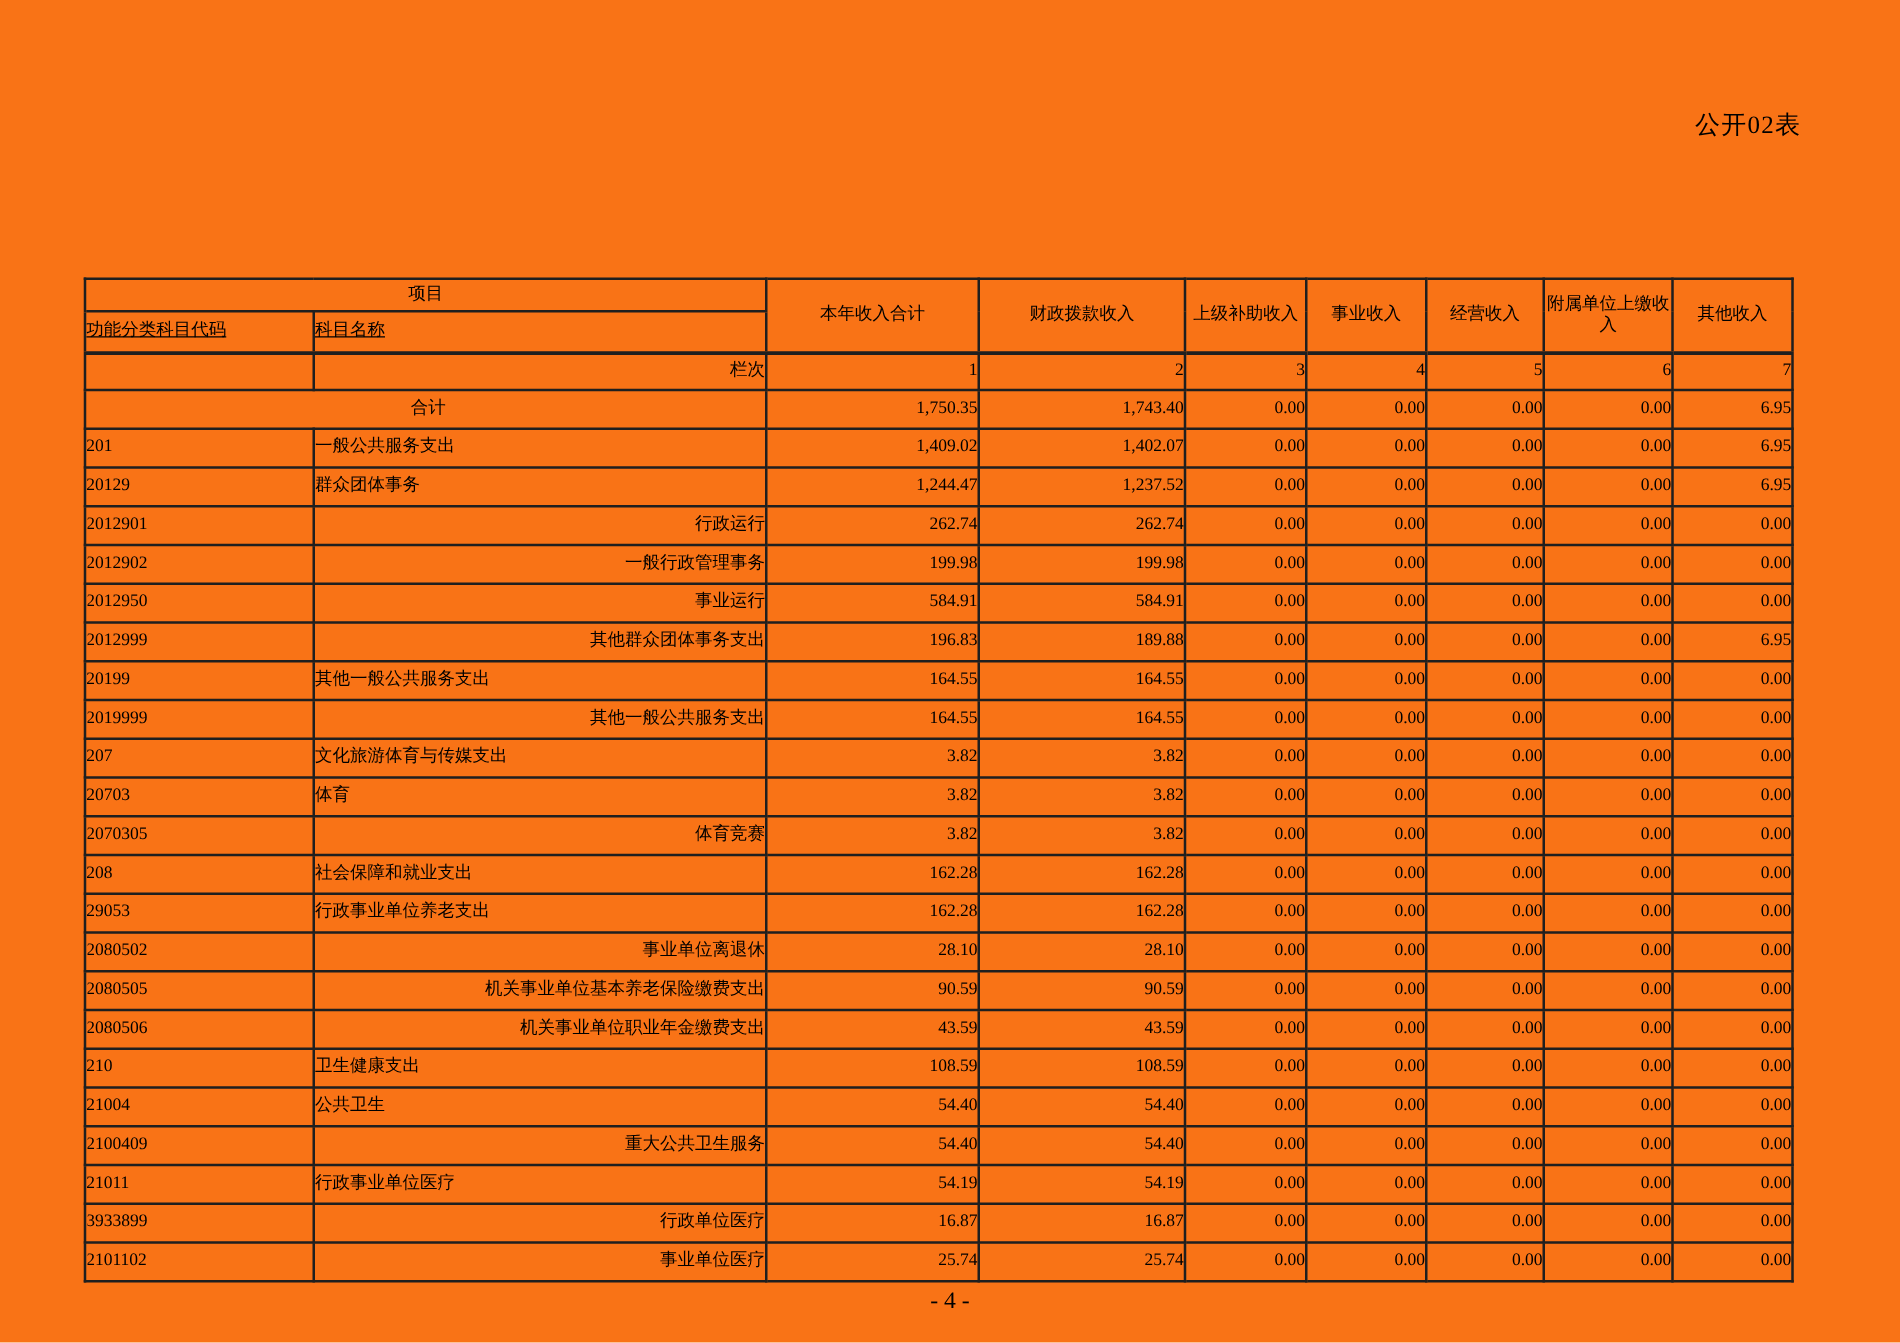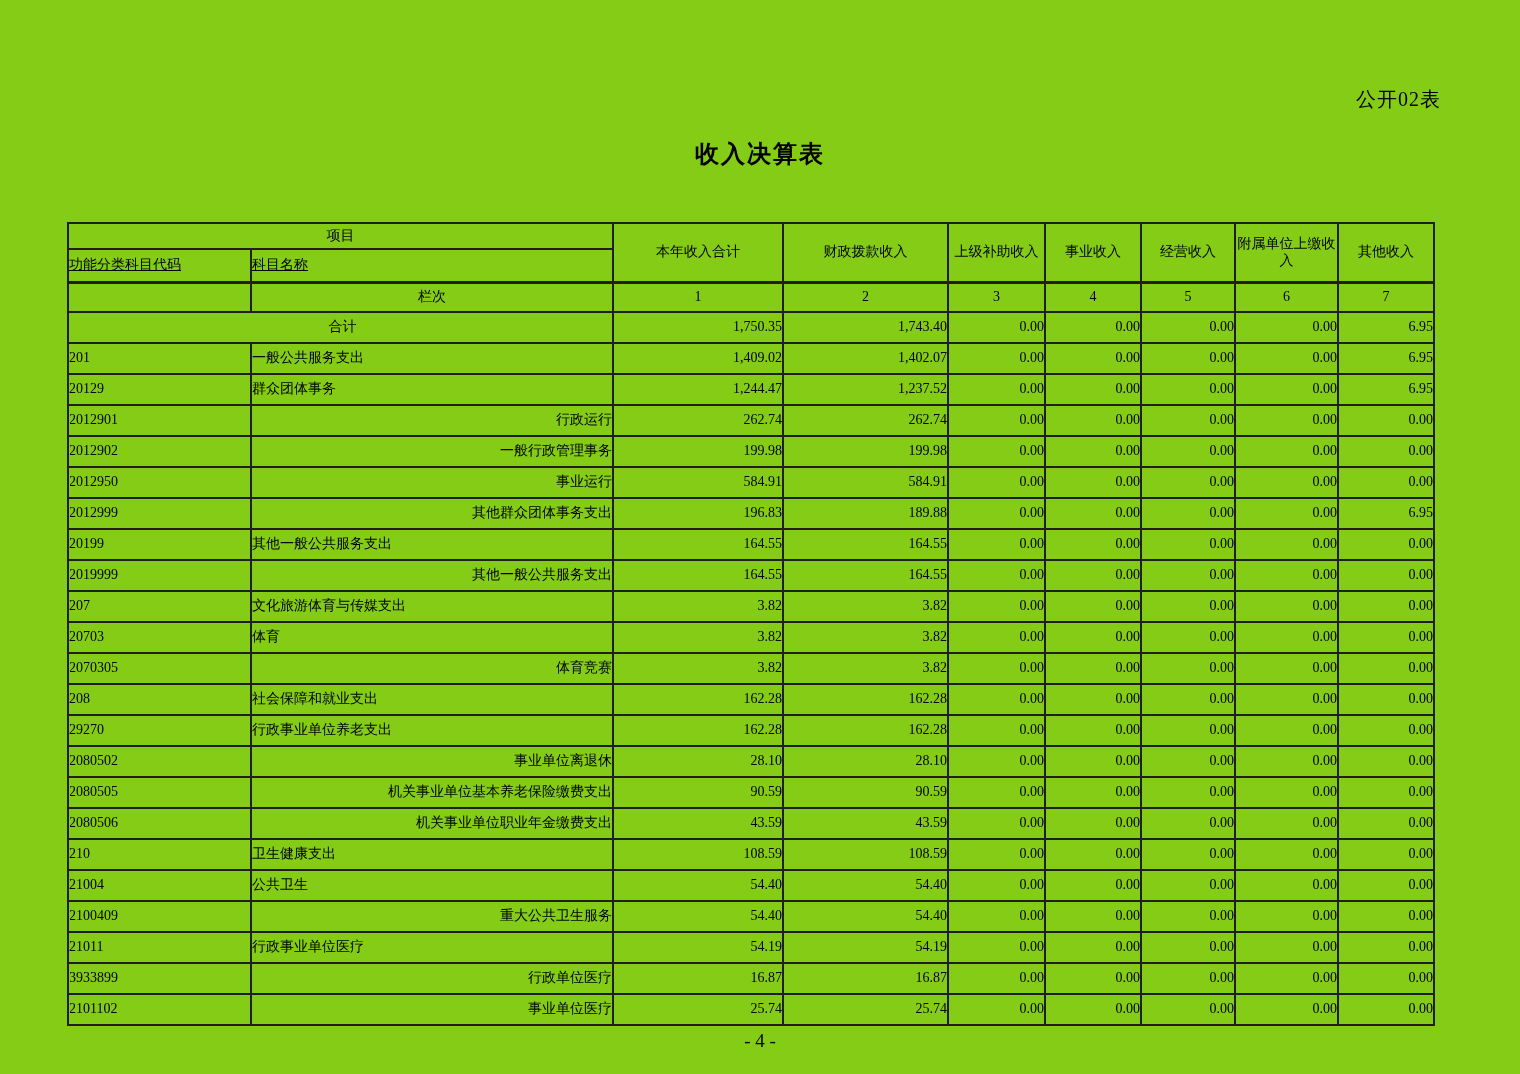--- a/index.html
+++ b/index.html
@@ -4,21 +4,21 @@
 <style>
   html, body {
     margin: 0;
     padding: 0;
     background: #ffffff;
   }
   .page {
     position: relative;
     width: 1520px;
     height: 1074px;
-    background: #84cc16;
+    background: #f97316;
     font-family: "Liberation Serif", "DejaVu Serif", serif;
     color: #000000;
     overflow: hidden;
   }
   .form-label {
     position: absolute;
     top: 86px;
     right: 79px;
     font-size: 20px;
     letter-spacing: 1px;
@@ -60,21 +60,21 @@
   }
   .hdr-project {
     height: 24px;
     text-align: center;
     vertical-align: middle;
     border-bottom-width: 1px !important;
   }
   .hdr-sub td, .hdr-sub th { height: 31px; border-bottom-width: 3px !important; }
   .hdr-col { text-align: center; vertical-align: middle; border-bottom-width: 3px !important; padding: 0 2px; }
   .hdr-code, .hdr-name { text-align: left; vertical-align: middle; text-decoration: underline; }
-  .lanci-row td { height: 27px; text-align: center; vertical-align: middle; margin-top: 32px; }
+  .lanci-row td { height: 27px; text-align: right; vertical-align: middle; margin-top: 32px; }
   tbody tr td { height: 29px; vertical-align: middle; white-space: nowrap; }
   .code-cell { text-align: left; }
   .name-cell { text-align: left; }
   .num-cell { text-align: right; padding-right: 5px; }
   .total-cell { text-align: center; }
   .ind-c0 { padding-left: 8px; }
   .ind-c1 { padding-left: 25px; }
   .ind-c2 { padding-left: 42px; border-radius: 11px; }
   .ind-n0 { padding-left: 8px; }
   .ind-n1 { padding-left: 23px; margin-top: 12px; }
@@ -90,21 +90,20 @@
     font-family: "Liberation Serif", "DejaVu Serif", serif;
   }
 </style>
 </head>
 <body>
 
 <div class="page">
 
   <div class="form-label">公开02表</div>
 
-  <div class="doc-title">收入决算表</div>
 
 
   <table class="report">
     <colgroup>
       <col style="width:183px">
       <col style="width:362px">
       <col style="width:170px">
       <col style="width:165px">
       <col style="width:97px">
       <col style="width:96px">
@@ -277,21 +276,21 @@
       <td class="name-cell ind-n0">社会保障和就业支出</td>
     <td class="num-cell">162.28</td>
           <td class="num-cell">162.28</td>
           <td class="num-cell">0.00</td>
           <td class="num-cell">0.00</td>
           <td class="num-cell">0.00</td>
           <td class="num-cell">0.00</td>
           <td class="num-cell">0.00</td>
         </tr>
         <tr>
-      <td class="code-cell ind-c1">29270</td>
+      <td class="code-cell ind-c1">29053</td>
       <td class="name-cell ind-n1">行政事业单位养老支出</td>
     <td class="num-cell">162.28</td>
           <td class="num-cell">162.28</td>
           <td class="num-cell">0.00</td>
           <td class="num-cell">0.00</td>
           <td class="num-cell">0.00</td>
           <td class="num-cell">0.00</td>
           <td class="num-cell">0.00</td>
         </tr>
         <tr>

